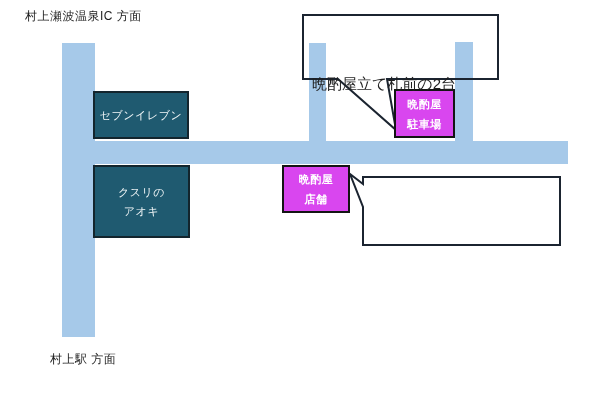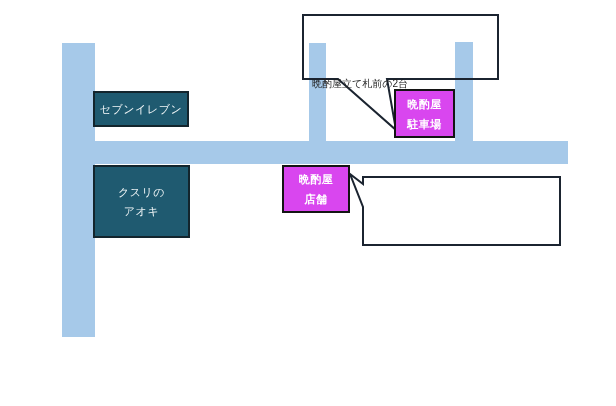--- a/index.html
+++ b/index.html
@@ -10,32 +10,32 @@
   .layer{position:absolute;left:0;top:0;}
   .dir-label{position:absolute;font-size:12px;letter-spacing:.5px;color:#1f1f1f;white-space:nowrap;}
   .dir-label.top{left:25px;top:8px;}
   .dir-label.bottom{left:50px;top:351px;}
 
   .building{
     position:absolute;box-sizing:border-box;background:#1F5A70;border:2px solid #13252d;
     color:#f2f7f8;font-size:11px;line-height:19px;display:flex;flex-direction:column;
     align-items:center;justify-content:center;text-align:center;letter-spacing:.5px;
   }
-  .building.seven{left:93px;top:91px;width:96px;height:36px;}
+  .building.seven{left:93px;top:91px;width:96px;height:48px;}
   .building.aoki{left:93px;top:165px;width:97px;height:73px;}
 
   .highlight{
     position:absolute;box-sizing:border-box;background:#d946ef;border:2px solid #141414;
     color:#ffffff;font-size:11px;font-weight:bold;line-height:20px;display:flex;flex-direction:column;
     align-items:center;justify-content:center;text-align:center;letter-spacing:.5px;
   }
   .highlight.parking{left:394px;top:89px;width:61px;height:49px;}
   .highlight.store{left:282px;top:165px;width:68px;height:48px;}
 
-  .callout-text{position:absolute;font-size:10px;color:#1f1f1f;white-space:pre;}
+  .callout-text{position:absolute;font-size:15px;color:#1f1f1f;white-space:pre;}
   .callout-text.c1{left:312px;top:21px;line-height:25px;}
   .callout-text.c2{left:378px;top:180px;line-height:26px;}
 
   svg .road{stroke:none;}
   svg .callout-outline{fill:none;stroke:#1b2430;stroke-width:2;stroke-linejoin:miter;}
 </style>
 </head>
 <body>
 
 <div class="canvas">
@@ -44,20 +44,22 @@
 
     <rect class="road" x="62" y="43" width="33" height="294" fill="#A6C9E9"></rect>
     <rect class="road" x="62" y="141" width="506" height="23" fill="#A6C9E9"></rect>
     <rect class="road" x="309" y="43" width="17" height="100" fill="#A6C9E9"></rect>
     <rect class="road" x="455" y="42" width="18" height="122" fill="#A6C9E9"></rect>
 
     <path class="callout-outline" d="M 303,15 H 498 V 79 H 387 L 396,130 L 338,79 H 303 Z"></path>
     <path class="callout-outline" d="M 363,177 H 560 V 245 H 363 V 207 L 350,174 L 363,184 Z"></path>
   </svg>
 
+  <div class="dir-label top">村上瀬波温泉IC 方面</div>
+  <div class="dir-label bottom">村上駅 方面</div>
 
   <div class="building seven">
     <span>セブンイレブン</span>
   </div>
   <div class="building aoki">
     <span>クスリの</span>
     <span>アオキ</span>
   </div>
 
   <div class="highlight parking">

